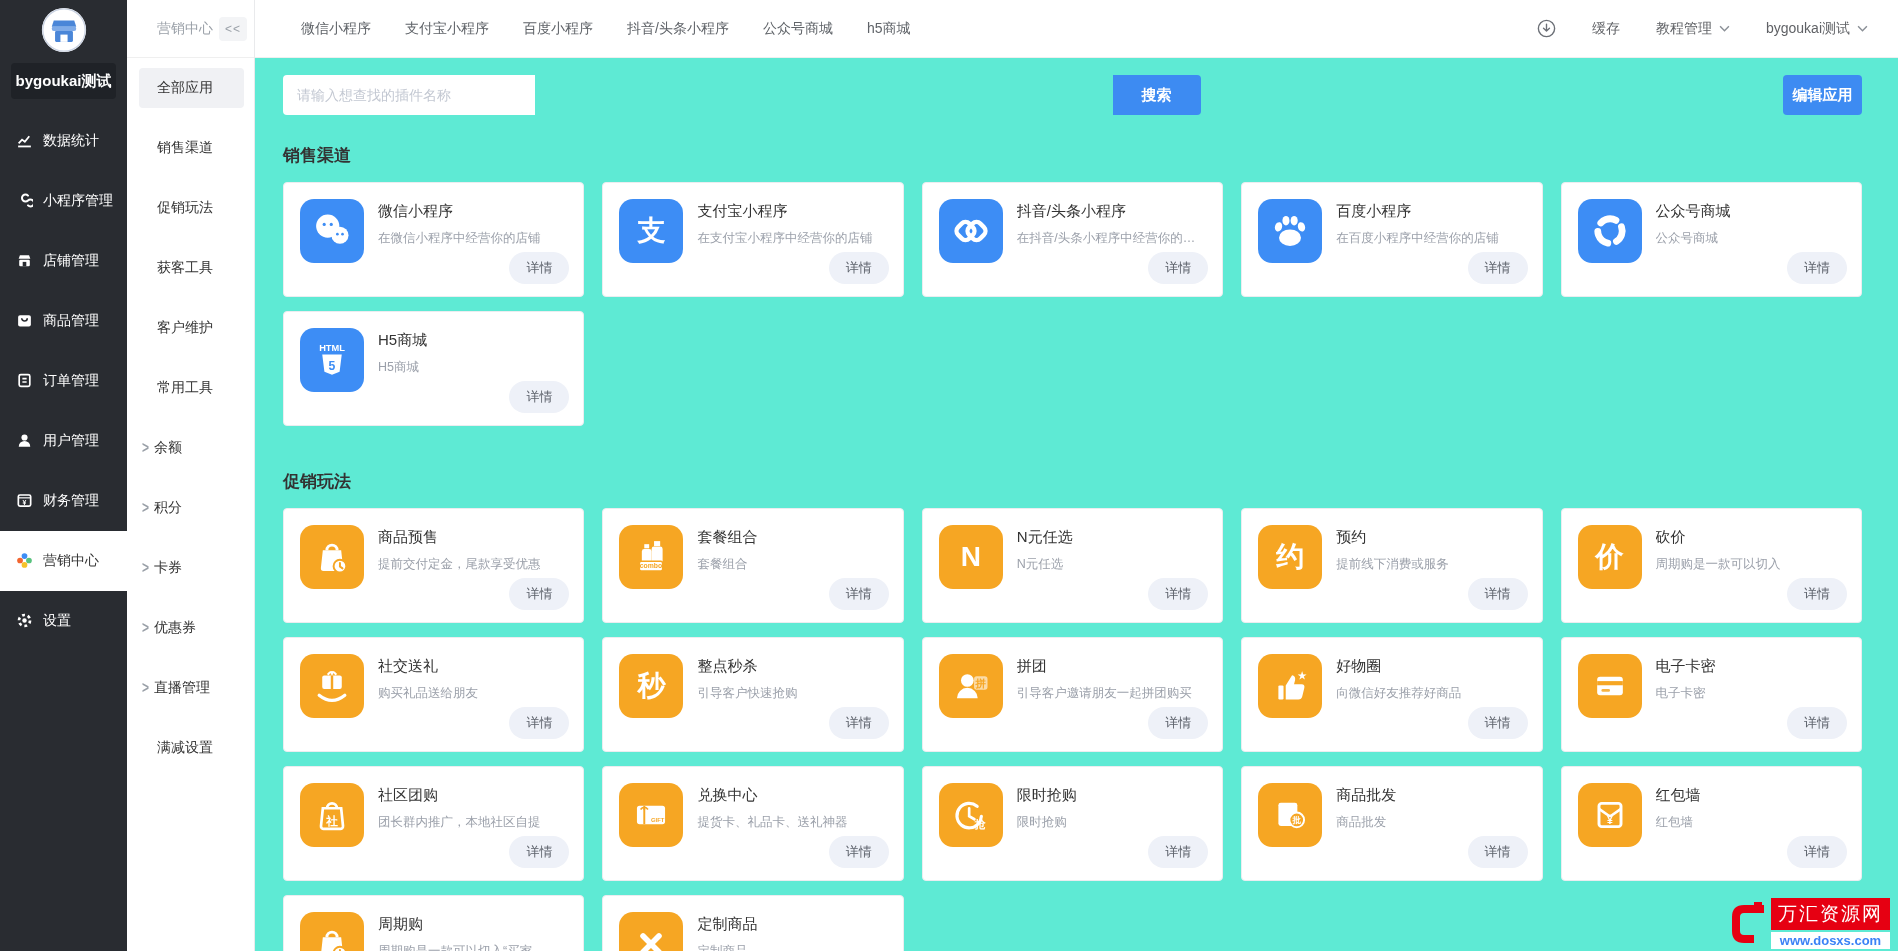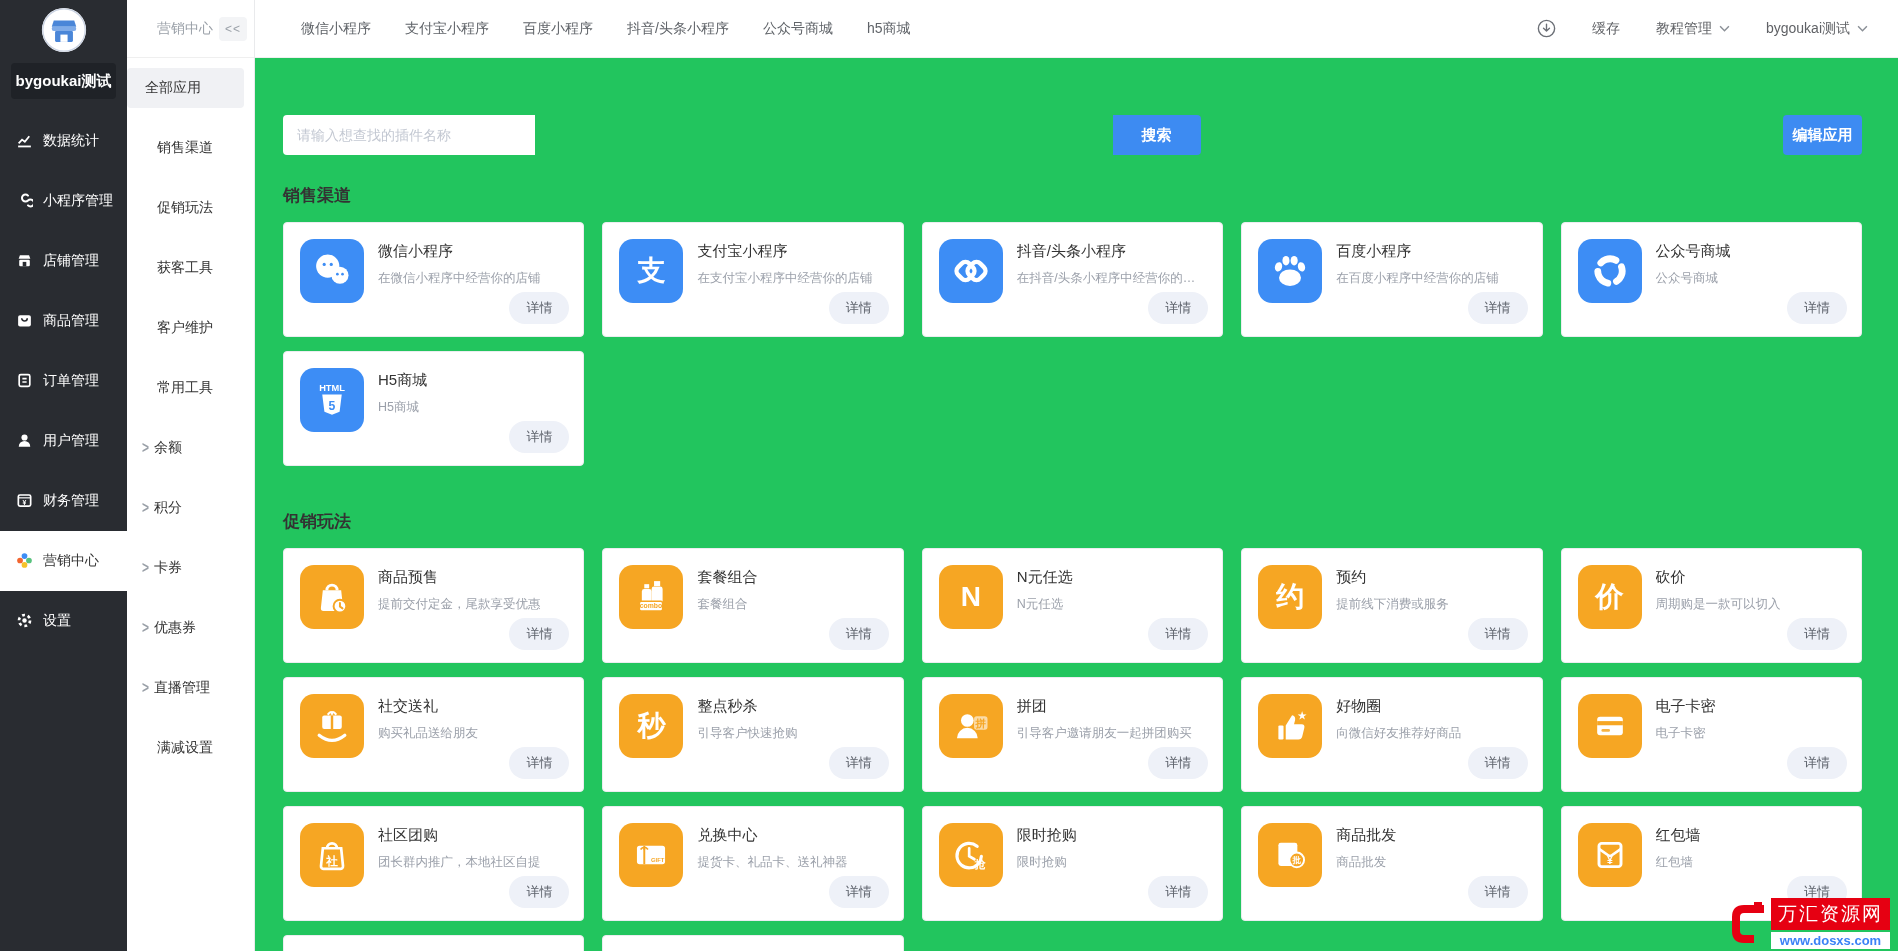--- a/index.html
+++ b/index.html
@@ -16,26 +16,26 @@
   .left-menu-item.active { background:#fff; color:#333; }
   .lm-icon { width:17px; height:17px; display:inline-flex; align-items:center; justify-content:center; flex-shrink:0; }
   .lm-icon svg { width:17px; height:17px; }
 
   
   .sidebar-sub { width:128px; flex-shrink:0; background:#fff; border-right:1px solid #e9eaec; }
   .sub-header { height:58px; display:flex; align-items:center; justify-content:space-between; padding:0 7px 0 30px; border-bottom:1px solid #efefef; }
   .sub-title { color:#9aa0a8; font-size:14px; }
   .collapse-btn { background:#f3f4f6; color:#9aa0a8; font-size:12px; border:none; border-radius:4px; padding:5px 6px; cursor:pointer; letter-spacing:1px; }
   .sub-item { height:60px; display:flex; align-items:center; padding-left:30px; font-size:14px; color:#333; cursor:pointer; }
-  .sub-item.active { height:40px; margin:10px 10px 10px 0; padding-left:18px; background:#f0f1f4; border-radius:4px; }
+  .sub-item.active { height:40px; margin:10px 10px 10px 12px; padding-left:18px; background:#f0f1f4; border-radius:4px; }
   .sub-item.has-chevron { padding-left:15px; gap:5px; }
   .sub-chevron { color:#9aa0a8; font-size:12px; transform:scaleY(1.3); font-weight:bold; }
 
   
-  .main { flex:1; min-width:0; display:flex; flex-direction:column; background:#22c55e;gap:40px; }
+  .main { flex:1; min-width:0; display:flex; flex-direction:column; background:#5eead4; }
   .topbar { height:58px; flex-shrink:0; background:#fff; border-bottom:1px solid #efefef; display:flex; align-items:center; padding:0 30px 0 46px; }
   .topnav { display:flex; gap:34px; font-size:14px; color:#5f6368; }
   .topnav-item { cursor:pointer; white-space:nowrap; }
   .topbar-right { margin-left:auto; display:flex; align-items:center; gap:36px; color:#606266; font-size:14px; }
   .tb-icon-btn { display:inline-flex; cursor:pointer; }
   .dropdown { display:flex; align-items:center; gap:7px; cursor:pointer; white-space:nowrap; }
 
   .content { flex:1; overflow:hidden; padding:0 36px 0 28px; position:relative; }
   .toolbar { display:flex; justify-content:space-between; align-items:center; margin-top:17px; height:40px; }
   .search-input { width:252px; height:40px; border:none; background:#fff; border-radius:4px 0 0 4px; padding:0 14px; font-size:14px; color:#333; outline:none; }

